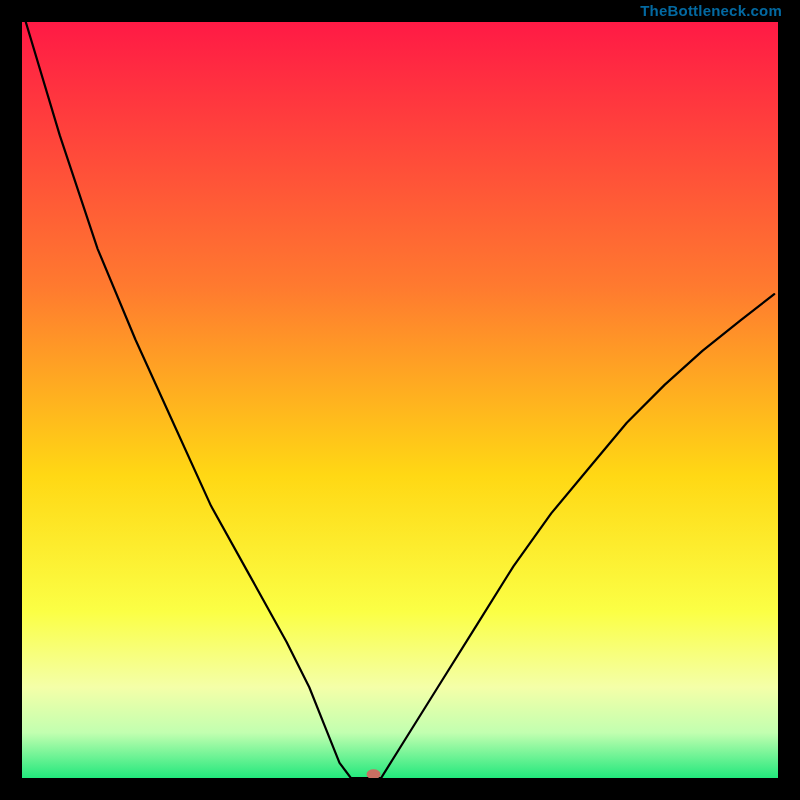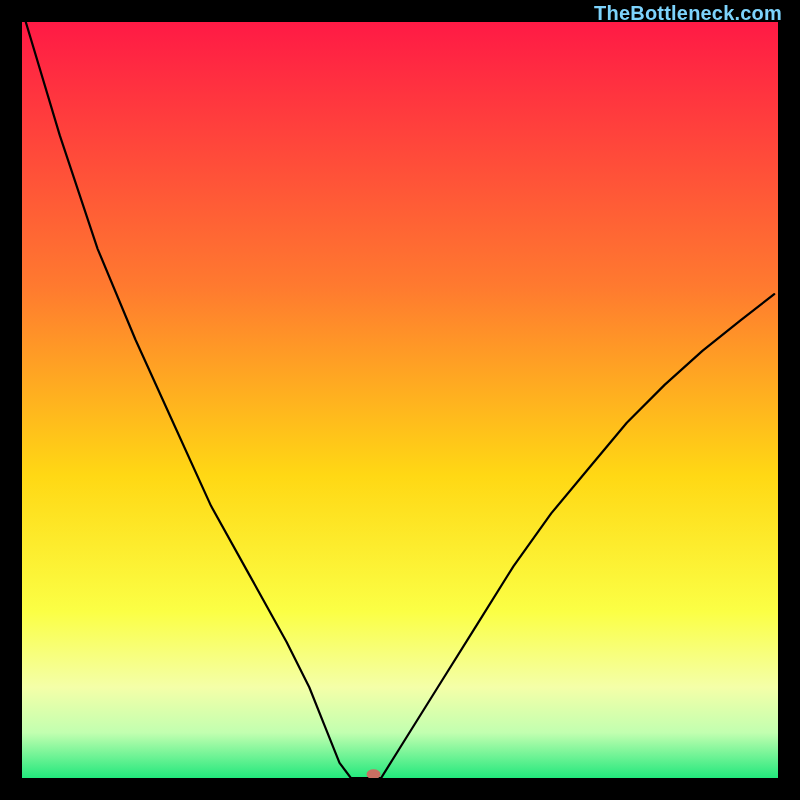--- a/index.html
+++ b/index.html
@@ -8,23 +8,23 @@
     position: relative;
     width: 800px;
     height: 800px;
     background: #000;
   }
   .watermark {
     position: absolute;
     top: 2px;
     right: 18px;
     font-family: Arial, Helvetica, sans-serif;
-    font-size: 20px;
+    font-size: 15px;
     font-weight: 600;
-    color: #7dd3fc;
+    color: #0369a1;
     letter-spacing: 0.2px;
     z-index: 10;
   }
   .plot {
     position: absolute;
     left: 22px;
     top: 22px;
     width: 756px;
     height: 756px;
   }

